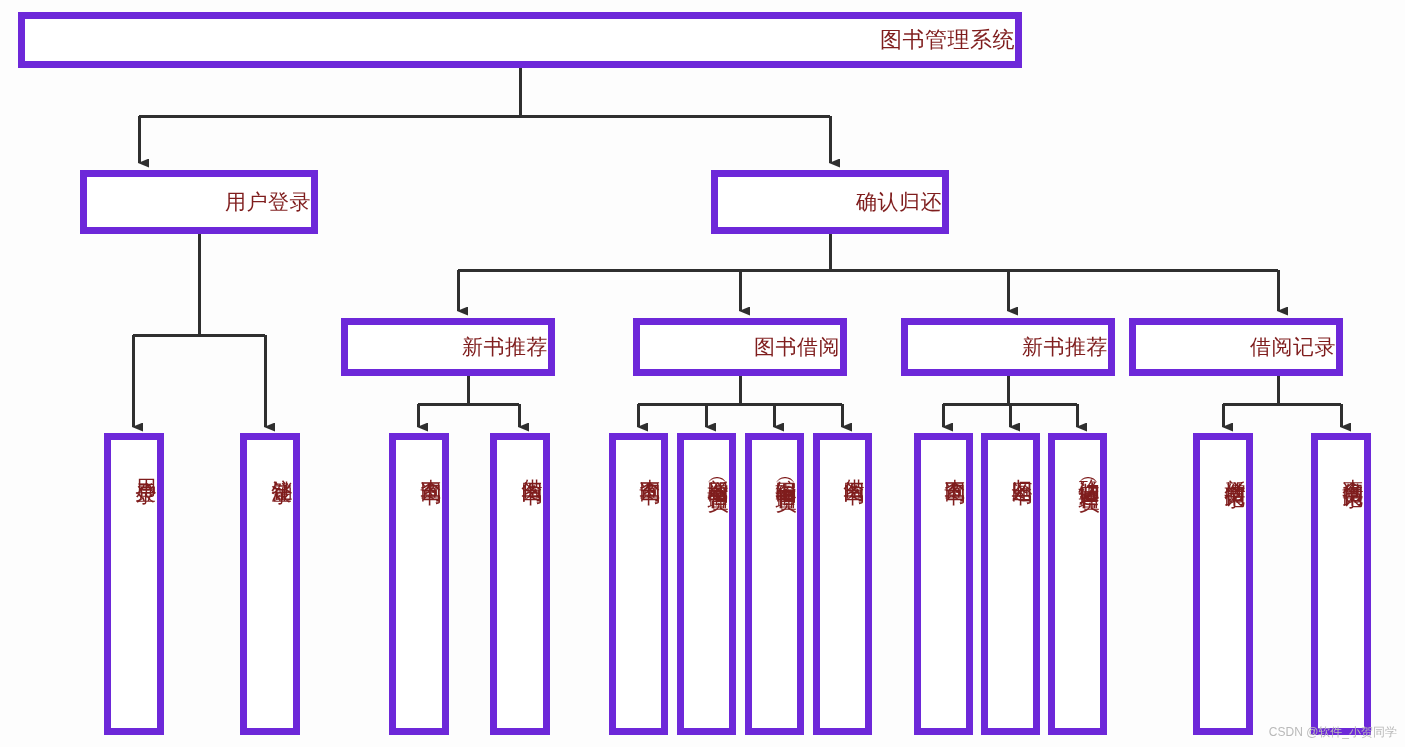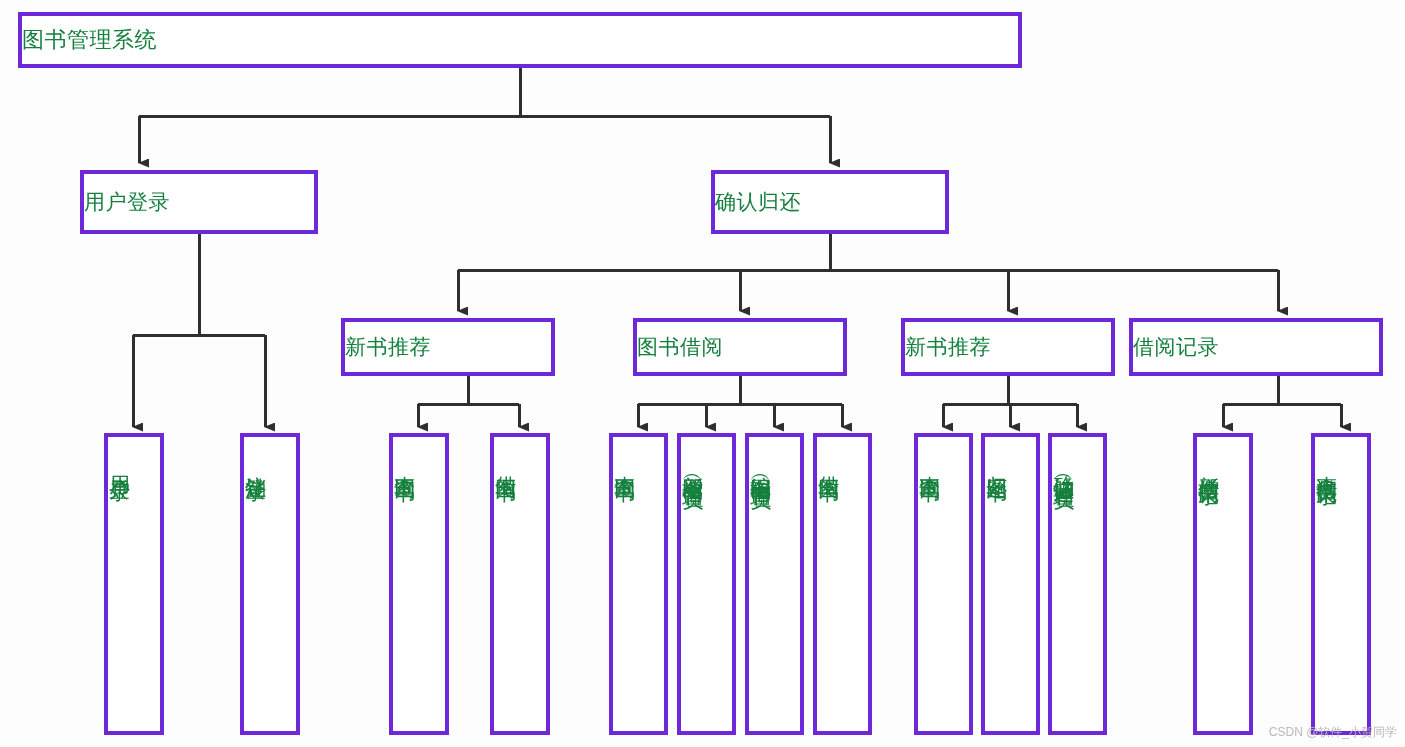--- a/index.html
+++ b/index.html
@@ -22,25 +22,25 @@
     position: absolute;
     left: 0;
     top: 0;
     width: 1405px;
     height: 747px;
   }
   .node {
     position: absolute;
     box-sizing: border-box;
     background: #ffffff;
-    border: 4px solid #6d28d9;
+    border: 7px solid #6d28d9;
     display: flex;
     align-items: center;
-    justify-content: flex-start;
-    color: #15803d;
+    justify-content: flex-end;
+    color: #7f1d1d;
   }
   .node-label {
     display: block;
     text-align: center;
     line-height: 1.22;
     letter-spacing: 0.5px;
   }
   .node.horizontal .node-label {
     font-size: 21px;
   }
@@ -137,21 +137,21 @@
 
   <div class="node horizontal" style="left:341px; top:318px; width:214px; height:58px;">
     <span class="node-label">新书推荐</span>
   </div>
   <div class="node horizontal" style="left:633px; top:318px; width:214px; height:58px;">
     <span class="node-label">图书借阅</span>
   </div>
   <div class="node horizontal" style="left:901px; top:318px; width:214px; height:58px;">
     <span class="node-label">新书推荐</span>
   </div>
-  <div class="node horizontal" style="left:1129px; top:318px; width:254px; height:58px;">
+  <div class="node horizontal" style="left:1129px; top:318px; width:214px; height:58px;">
     <span class="node-label">借阅记录</span>
   </div>
 
   <div class="node vertical" style="left:104px; top:433px; width:60px; height:302px;">
     <span class="node-label">用户登录</span>
   </div>
   <div class="node vertical" style="left:240px; top:433px; width:60px; height:302px;">
     <span class="node-label">注销登录</span>
   </div>
 

